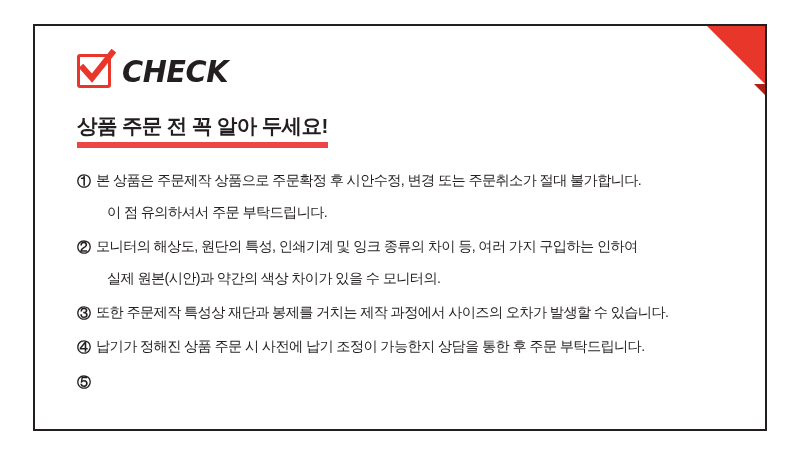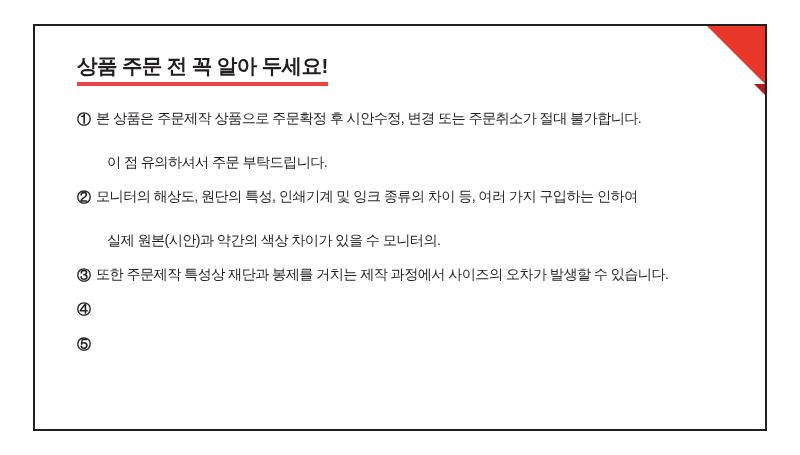--- a/index.html
+++ b/index.html
@@ -85,21 +85,21 @@
     transform: scaleX(0.93);
     transform-origin: left center;
   }
 
   
   .notice-title {
     font-size: 20.5px;
     font-weight: bold;
     color: #231f20;
     letter-spacing: -0.6px;
-    border-bottom: 4px solid #ef4444;
+    border-bottom: 6px solid #ef4444;
     display: inline-block;
     padding-bottom: 3px;
     margin-bottom: 22px;
     line-height: 1.2;
   }
 
   
   .notice-list {
     list-style: none;
     margin: 0;
@@ -121,33 +121,41 @@
   }
   .item-text {
     font-size: 14.2px;
     font-weight: normal;
     color: #231f20;
     letter-spacing: -0.62px;
   }
   .item-text .cont {
     display: block;
     padding-left: 11px;
-    margin-top: 24px;
+    margin-top: 12px;
   }
 </style>
 </head>
 <body>
 
 <div class="notice-card">
 
   <div class="corner-fold"></div>
   <div class="corner-fold-shadow"></div>
 
   <div class="card-inner">
 
+    <div class="check-head">
+      <span class="check-box">
+        <svg viewBox="0 0 40 40" aria-hidden="true">
+          <path d="M6 20 L15 30 L35 5" fill="none" stroke="#e8372a" stroke-width="6" stroke-linecap="square" stroke-linejoin="miter"></path>
+        </svg>
+      </span>
+      <span class="check-word">CHECK</span>
+    </div>
 
     <div class="notice-title">상품 주문 전 꼭 알아 두세요!</div>
 
     <ul class="notice-list">
 
       <li class="notice-item">
         <span class="item-marker">①</span>
         <span class="item-text">
           <span>본 상품은 주문제작 상품으로 주문확정 후 시안수정, 변경 또는 주문취소가 절대 불가합니다.</span>
           <span class="cont">이 점 유의하셔서 주문 부탁드립니다.</span>
@@ -164,20 +172,23 @@
 
       <li class="notice-item">
         <span class="item-marker">③</span>
         <span class="item-text">
           <span>또한 주문제작 특성상 재단과 봉제를 거치는 제작 과정에서 사이즈의 오차가 발생할 수 있습니다.</span>
         </span>
       </li>
 
       <li class="notice-item">
         <span class="item-marker">④</span>
+        <span class="item-text">
+          <span>납기가 정해진 상품 주문 시 사전에 납기 조정이 가능한지 상담을 통한 후 주문 부탁드립니다.</span>
+        </span>
       </li>
 
       <li class="notice-item">
         <span class="item-marker">⑤</span>
       </li>
 
     </ul>
 
   </div>
 </div>

